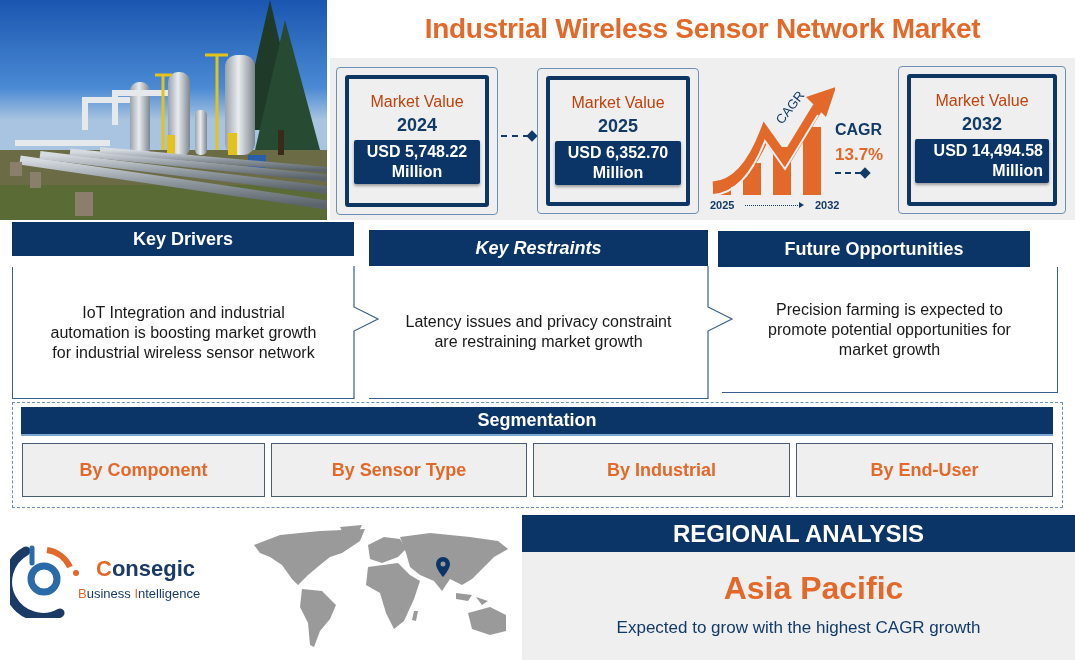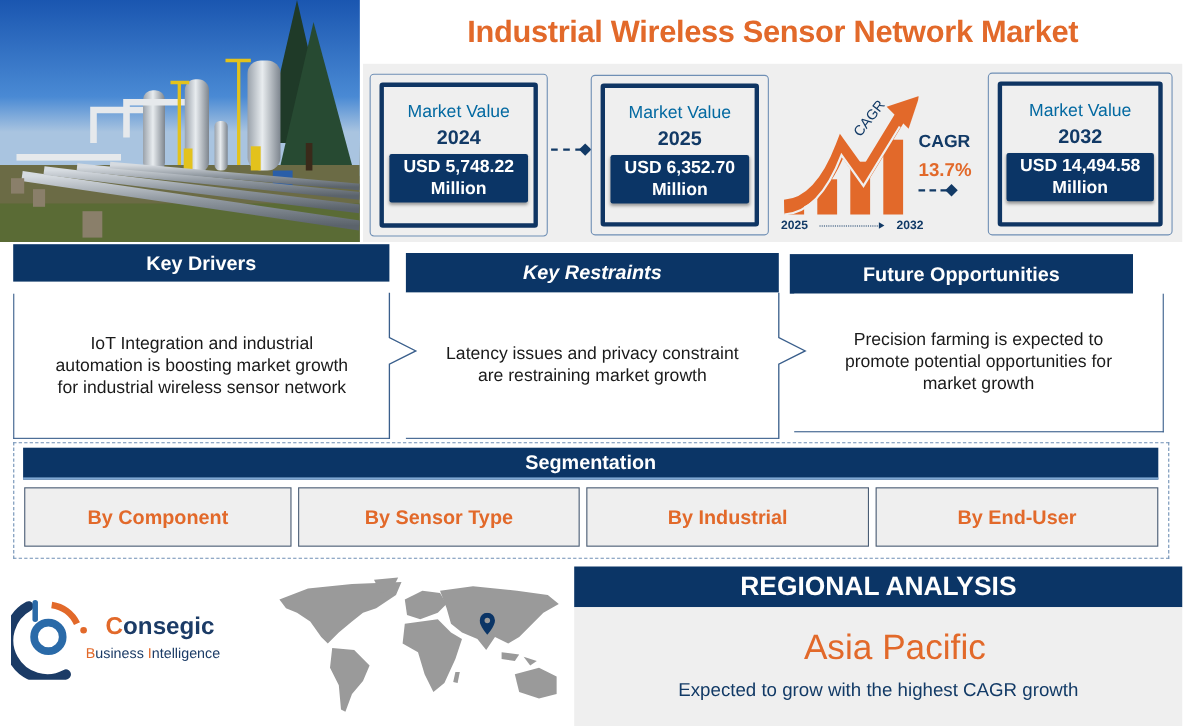--- a/index.html
+++ b/index.html
@@ -8,21 +8,21 @@
 
   
   .photo { left: 0; top: 0; width: 327px; height: 220px; overflow: hidden; background: linear-gradient(180deg, #1f5fb8 0%, #3b7fd0 35%, #86aedb 58%, #6d7a6a 70%, #5c6a3f 100%); }
   .photo svg { width: 100%; height: 100%; display: block; }
 
   .title { left: 330px; top: 0; width: 745px; height: 58px; display: flex; align-items: center; justify-content: center; color: #e2692a; font-weight: bold; font-size: 28px; letter-spacing: -0.3px; }
   .graybar { left: 330px; top: 58px; width: 745px; height: 162px; background: #efefef; }
 
   .mv-outer { border: 1px solid #6f8fb5; border-radius: 4px; background: #efefef; }
   .mv-inner { position: absolute; left: 8px; top: 7px; right: 8px; bottom: 7px; border: 4px solid #0f3563; border-radius: 3px; display: flex; flex-direction: column; align-items: center; }
-  .mv-label { color: #0369a1; font-size: 16px; margin-top: 14px; }
+  .mv-label { color: #c2410c; font-size: 16px; margin-top: 14px; }
   .mv-year { color: #123a66; font-size: 18px; font-weight: bold; margin-top: 4px; }
   .mv-value { margin-top: 4px; background: #0b3566; color: #ffffff; font-weight: bold; font-size: 16px; text-align: center; line-height: 20px; padding: 2px 6px; border-radius: 2px; box-shadow: 0 2px 3px rgba(0,0,0,0.35); width: 126px; }
 
   .connector { height: 2px; border-top: 2px dashed #123a66; }
   .diamond { width: 8px; height: 8px; background: #123a66; transform: rotate(45deg); }
 
   .cagr-label { color: #123a66; font-weight: bold; font-size: 16px; }
   .cagr-value { color: #e2692a; font-weight: bold; font-size: 17px; }
   .cagr-year { color: #123a66; font-size: 11px; font-weight: bold; }
 
@@ -33,21 +33,21 @@
   .dotted-box { border: 1px dashed #6f8fb5; }
   .seg-head { background: #0b3566; color: #fff; font-weight: bold; font-size: 18px; display: flex; align-items: center; justify-content: center; border-bottom: 2px solid #7ea7d3; }
   .seg-item { background: #efefef; border: 1px solid #4a5d75; color: #e2692a; font-weight: bold; font-size: 18px; display: flex; align-items: center; justify-content: center; }
 
   .logo-text-1 { color: #1b3b66; font-size: 22px; font-weight: bold; }
   .logo-text-1 .hl, .logo-text-2 .hl { color: #e2692a; }
   .logo-text-2 { color: #1b3b66; font-size: 13px; }
 
   .reg-head { background: #0b3566; color: #ffffff; font-weight: bold; font-size: 24px; display: flex; align-items: center; justify-content: center; }
   .reg-body { background: #efefef; }
-  .reg-region { color: #e2692a; font-weight: normal; font-size: 32px; text-align: center; padding-left: 30px; }
+  .reg-region { color: #e2692a; font-weight: bold; font-size: 32px; text-align: center; padding-left: 30px; }
   .reg-desc { color: #123a66; font-size: 17px; text-align: center; }
 </style>
 </head>
 <body>
 
 <div class="abs photo">
   <svg viewBox="0 0 327 220" preserveAspectRatio="none">
     <defs>
       <linearGradient id="sky" x1="0" y1="0" x2="0" y2="1">
         <stop offset="0" stop-color="#1a56b0"></stop>
@@ -147,21 +147,21 @@
 
 <div class="abs cagr-label" style="left:835px; top:121px;">CAGR</div>
 <div class="abs cagr-value" style="left:835px; top:145px;">13.7%</div>
 <div class="abs connector" style="left:835px; top:172px; width:26px;"></div>
 <div class="abs diamond" style="left:861px; top:169px;"></div>
 
 <div class="abs mv-outer" style="left:898px; top:66px; width:168px; height:148px;">
   <div class="mv-inner">
     <div class="mv-label">Market Value</div>
     <div class="mv-year">2032</div>
-    <div class="mv-value" style="width:134px;">
+    <div class="mv-value" style="width:134px;text-align:right;">
       <div>USD 14,494.58</div>
       <div>Million</div>
     </div>
   </div>
 </div>
 
 <div class="abs panel-head" style="left:12px; top:222px; width:342px; height:34px;">Key Drivers</div>
 <div class="abs panel-body" style="left:12px; top:267px; width:342px; height:132px; border-right:none;">IoT Integration and industrial automation is boosting market growth for industrial wireless sensor network</div>
 
 <div class="abs panel-head" style="left:369px; top:230px; width:339px; height:36px;font-style:italic;">Key Restraints</div>

